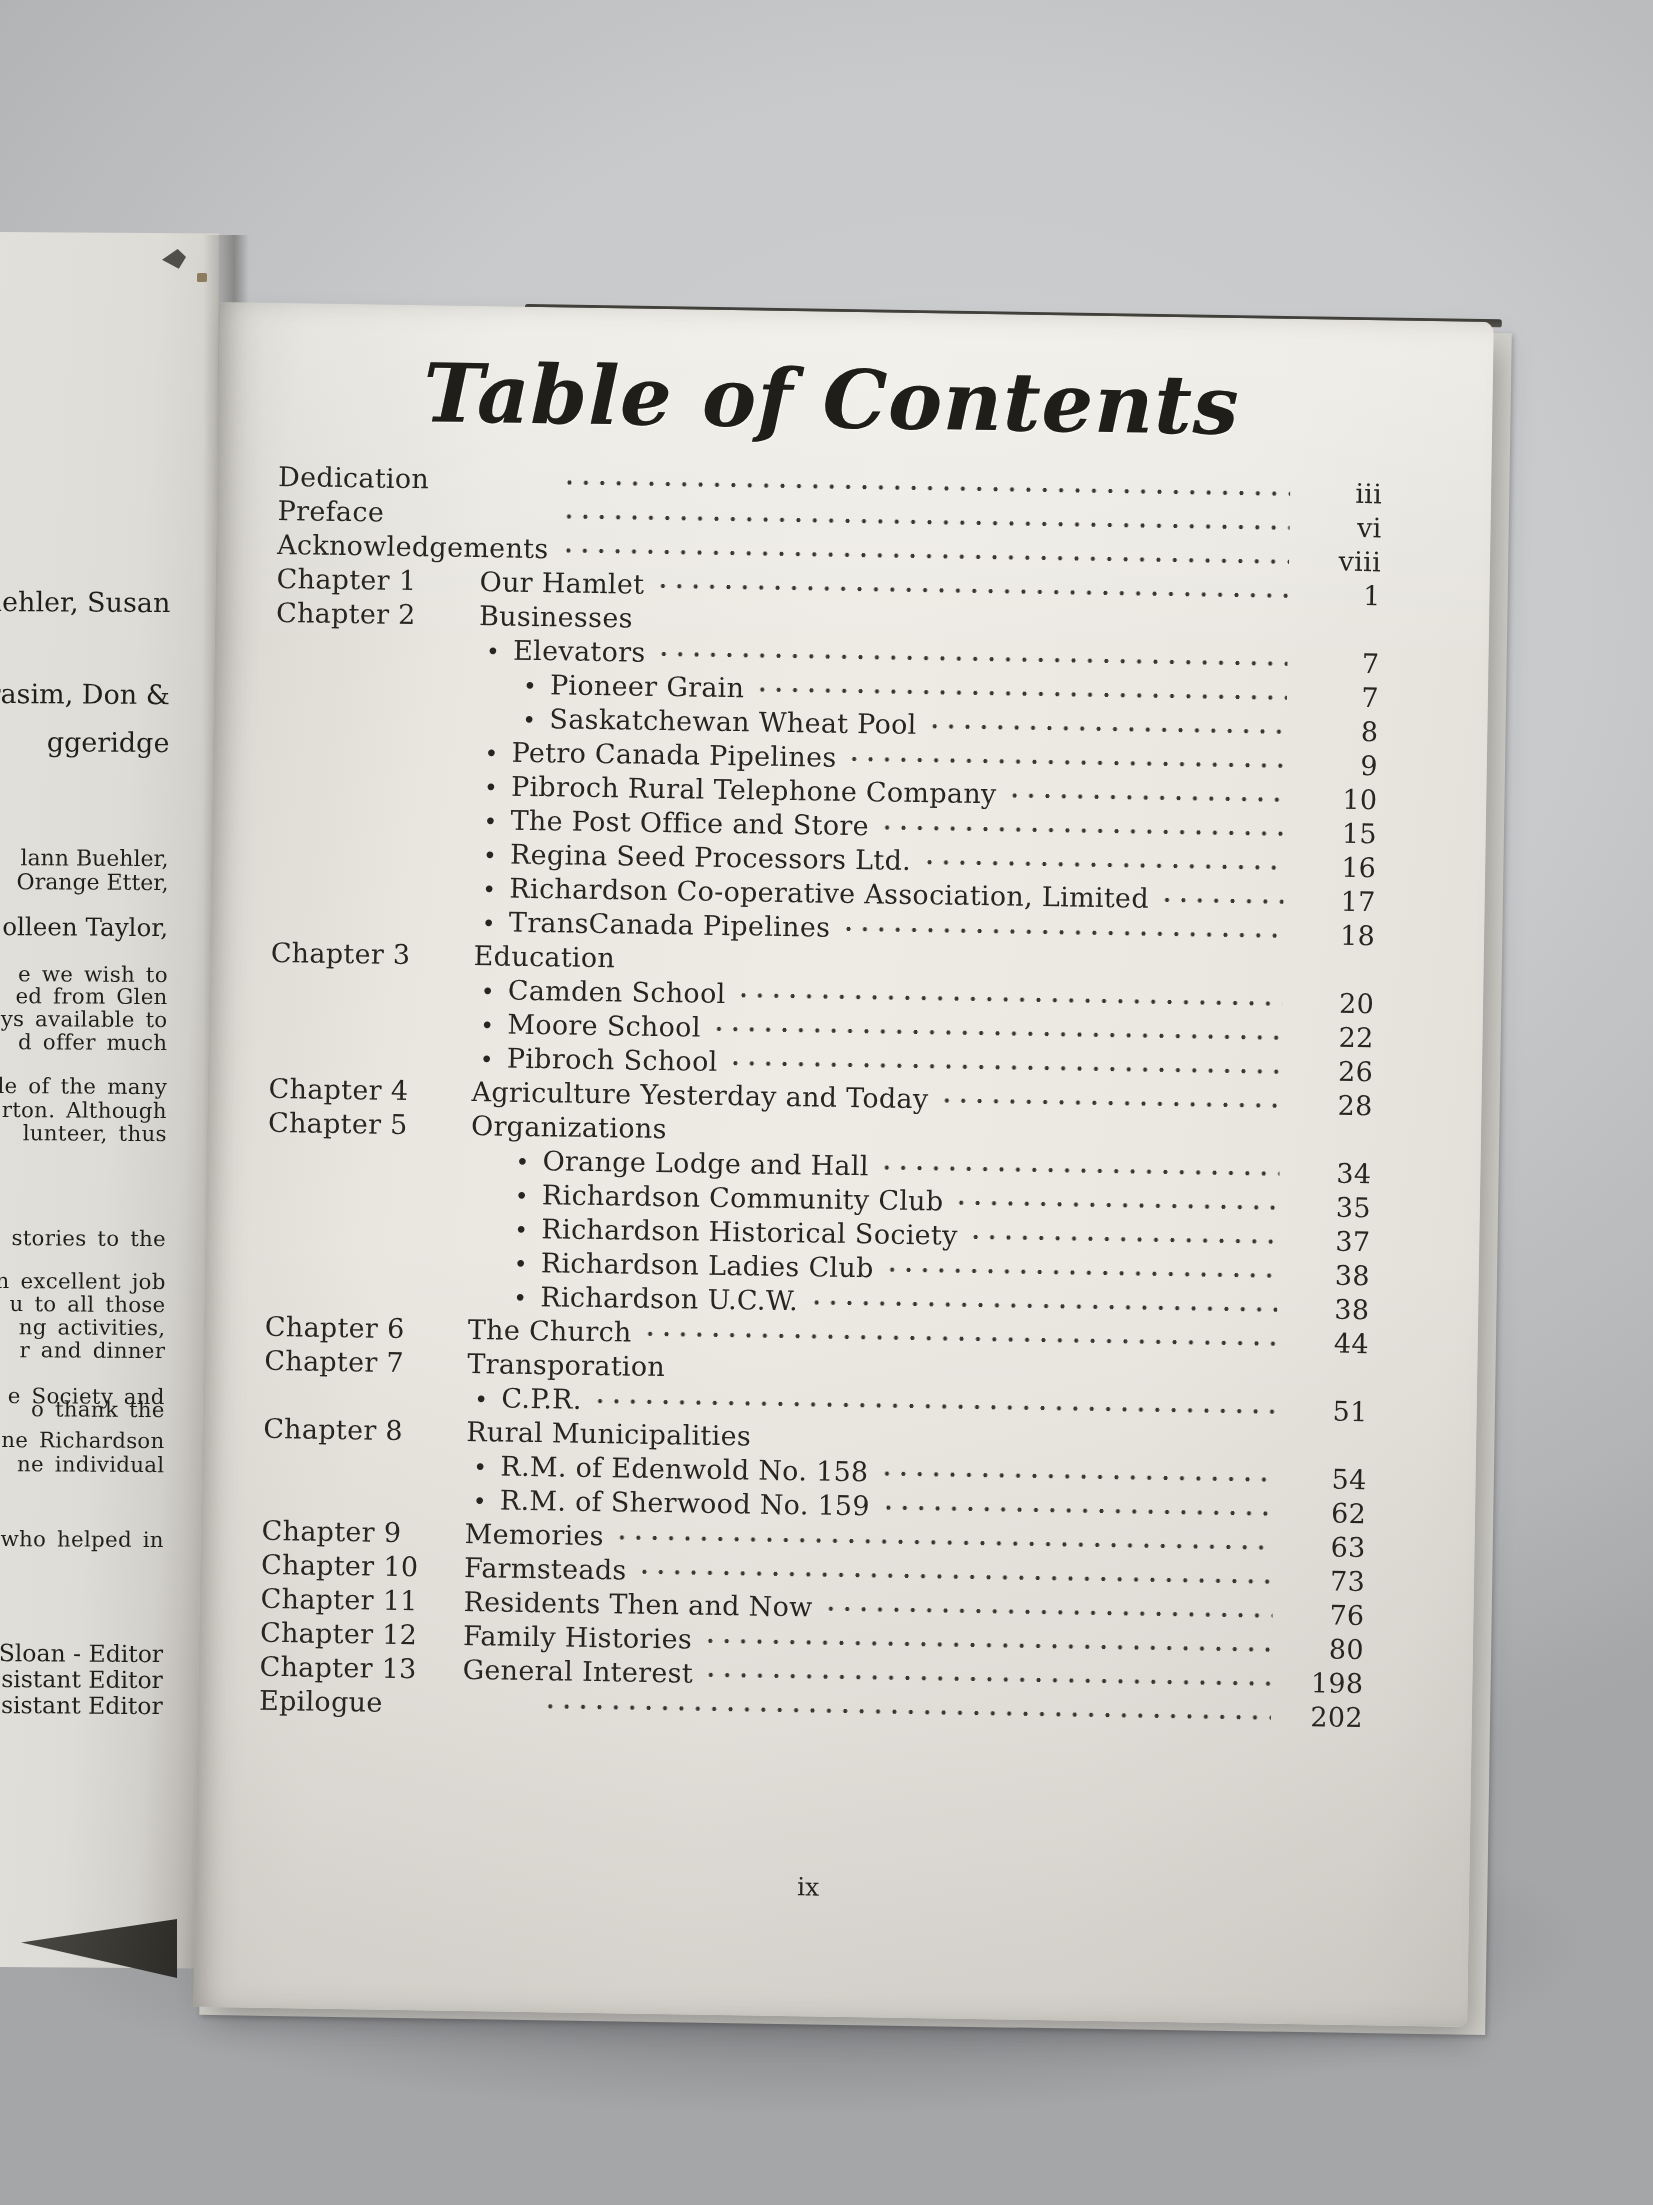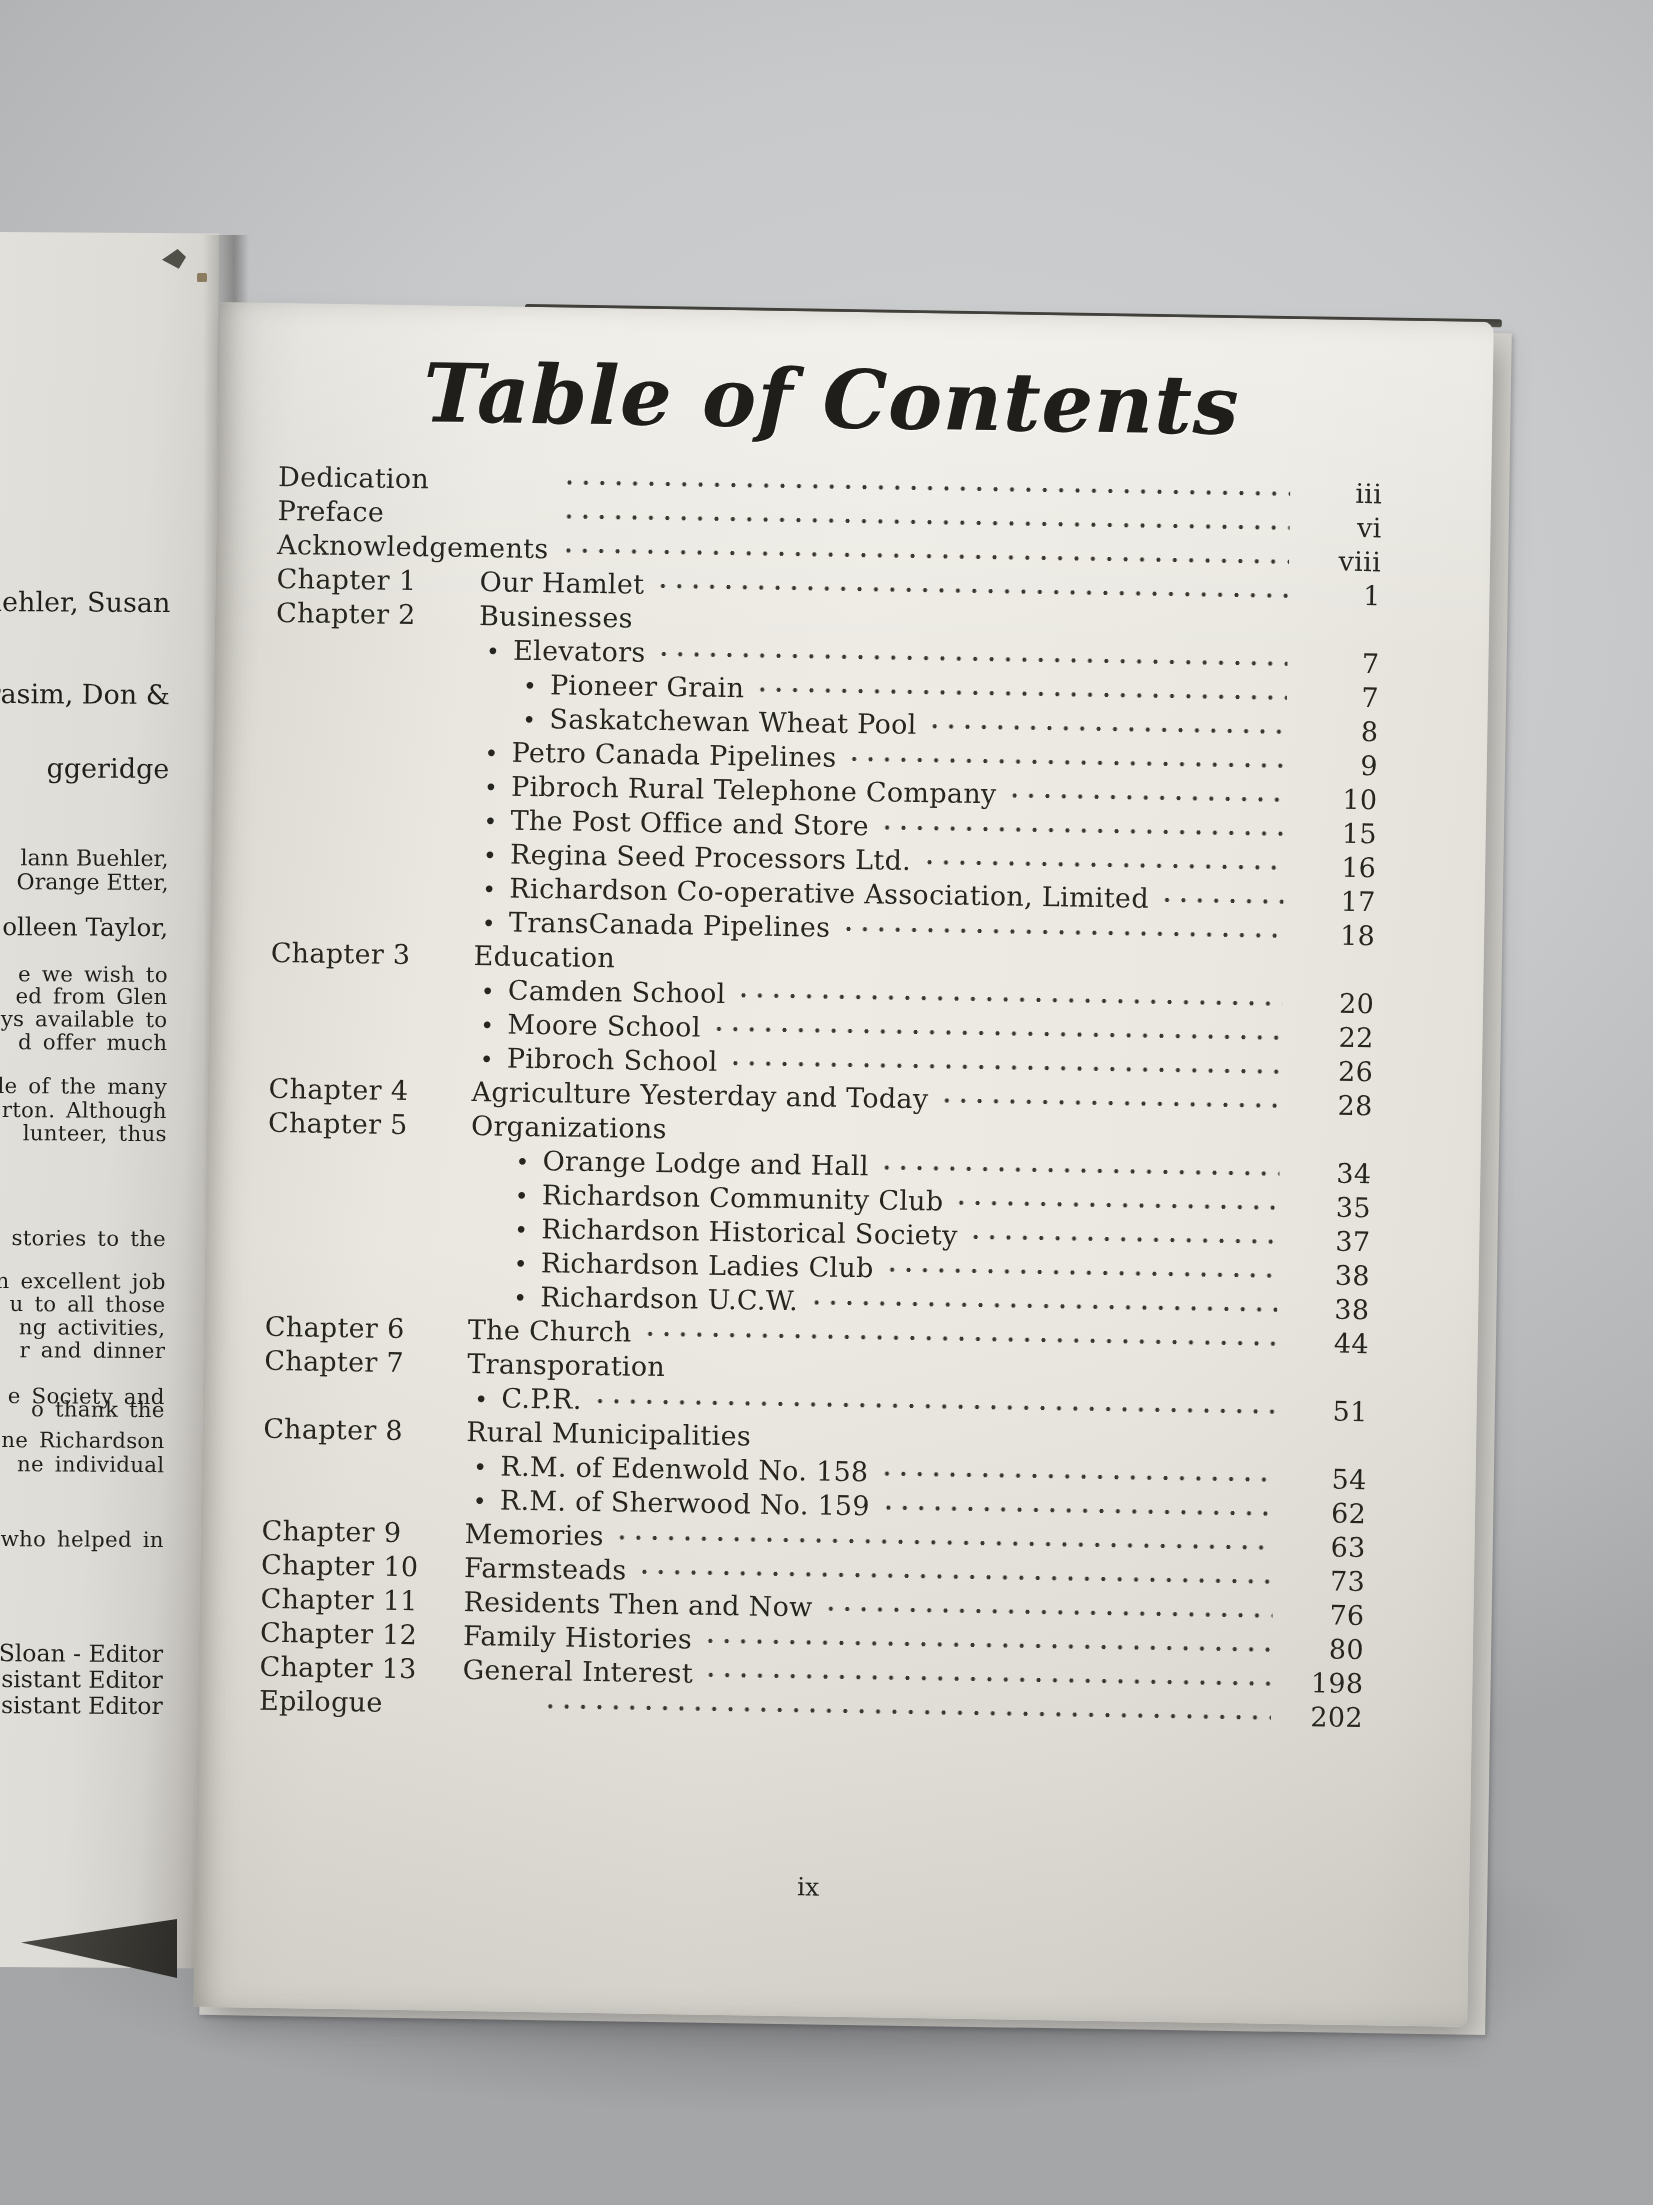--- a/index.html
+++ b/index.html
@@ -69,21 +69,21 @@
 </head>
 <body>
 
 <div class="scene">
   <div class="book-shadow"></div>
   <div class="left-shadow"></div>
 
   <div class="left-page" id="left-page">
       <span class="frag name" style="top: 354px;">uehler, Susan</span>
       <span class="frag name" style="top: 446px;">erasim, Don &amp;</span>
-      <span class="frag name" style="top: 520px;">ggeridge</span>
+      <span class="frag name" style="top: 494px;">ggeridge</span>
       <span class="frag small" style="top: 613px;">lann Buehler,</span>
       <span class="frag small" style="top: 637px;">Orange Etter,</span>
       <span class="frag mid" style="top: 680px;">olleen Taylor,</span>
       <span class="frag body" style="top: 729px;">e we wish to</span>
       <span class="frag body" style="top: 751px;">ed from Glen</span>
       <span class="frag body" style="top: 774px;">ys available to</span>
       <span class="frag body" style="top: 797px;">d offer much</span>
       <span class="frag body" style="top: 841px;">le of the many</span>
       <span class="frag body" style="top: 865px;">rton. Although</span>
       <span class="frag body" style="top: 888px;">lunteer, thus</span>

